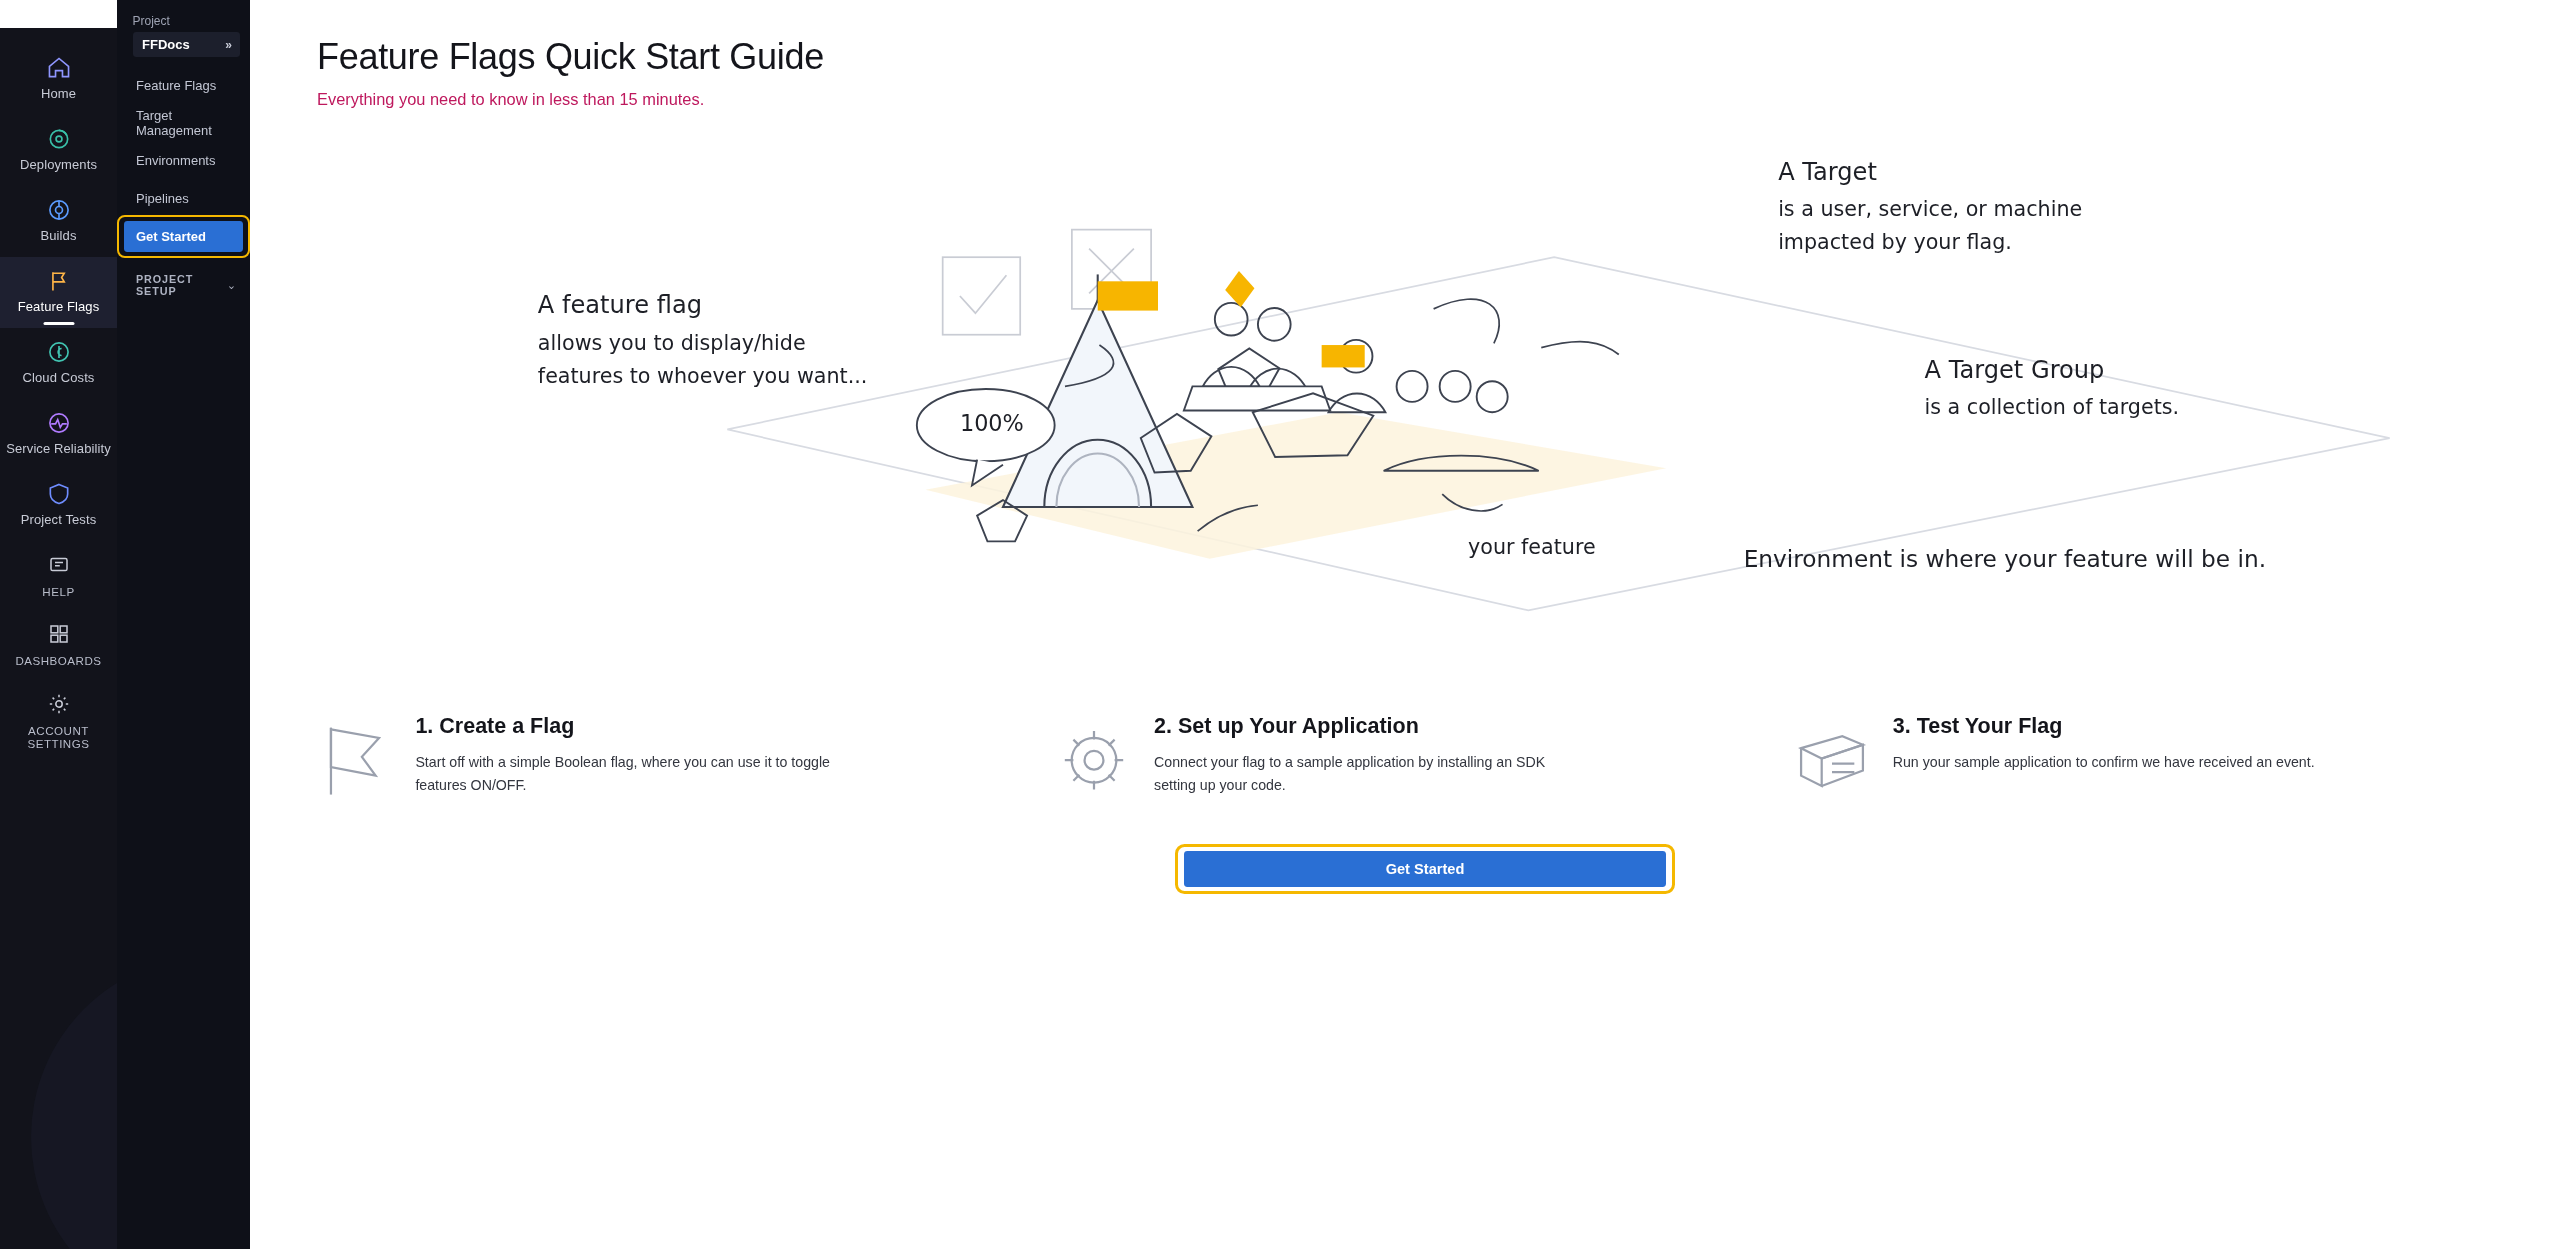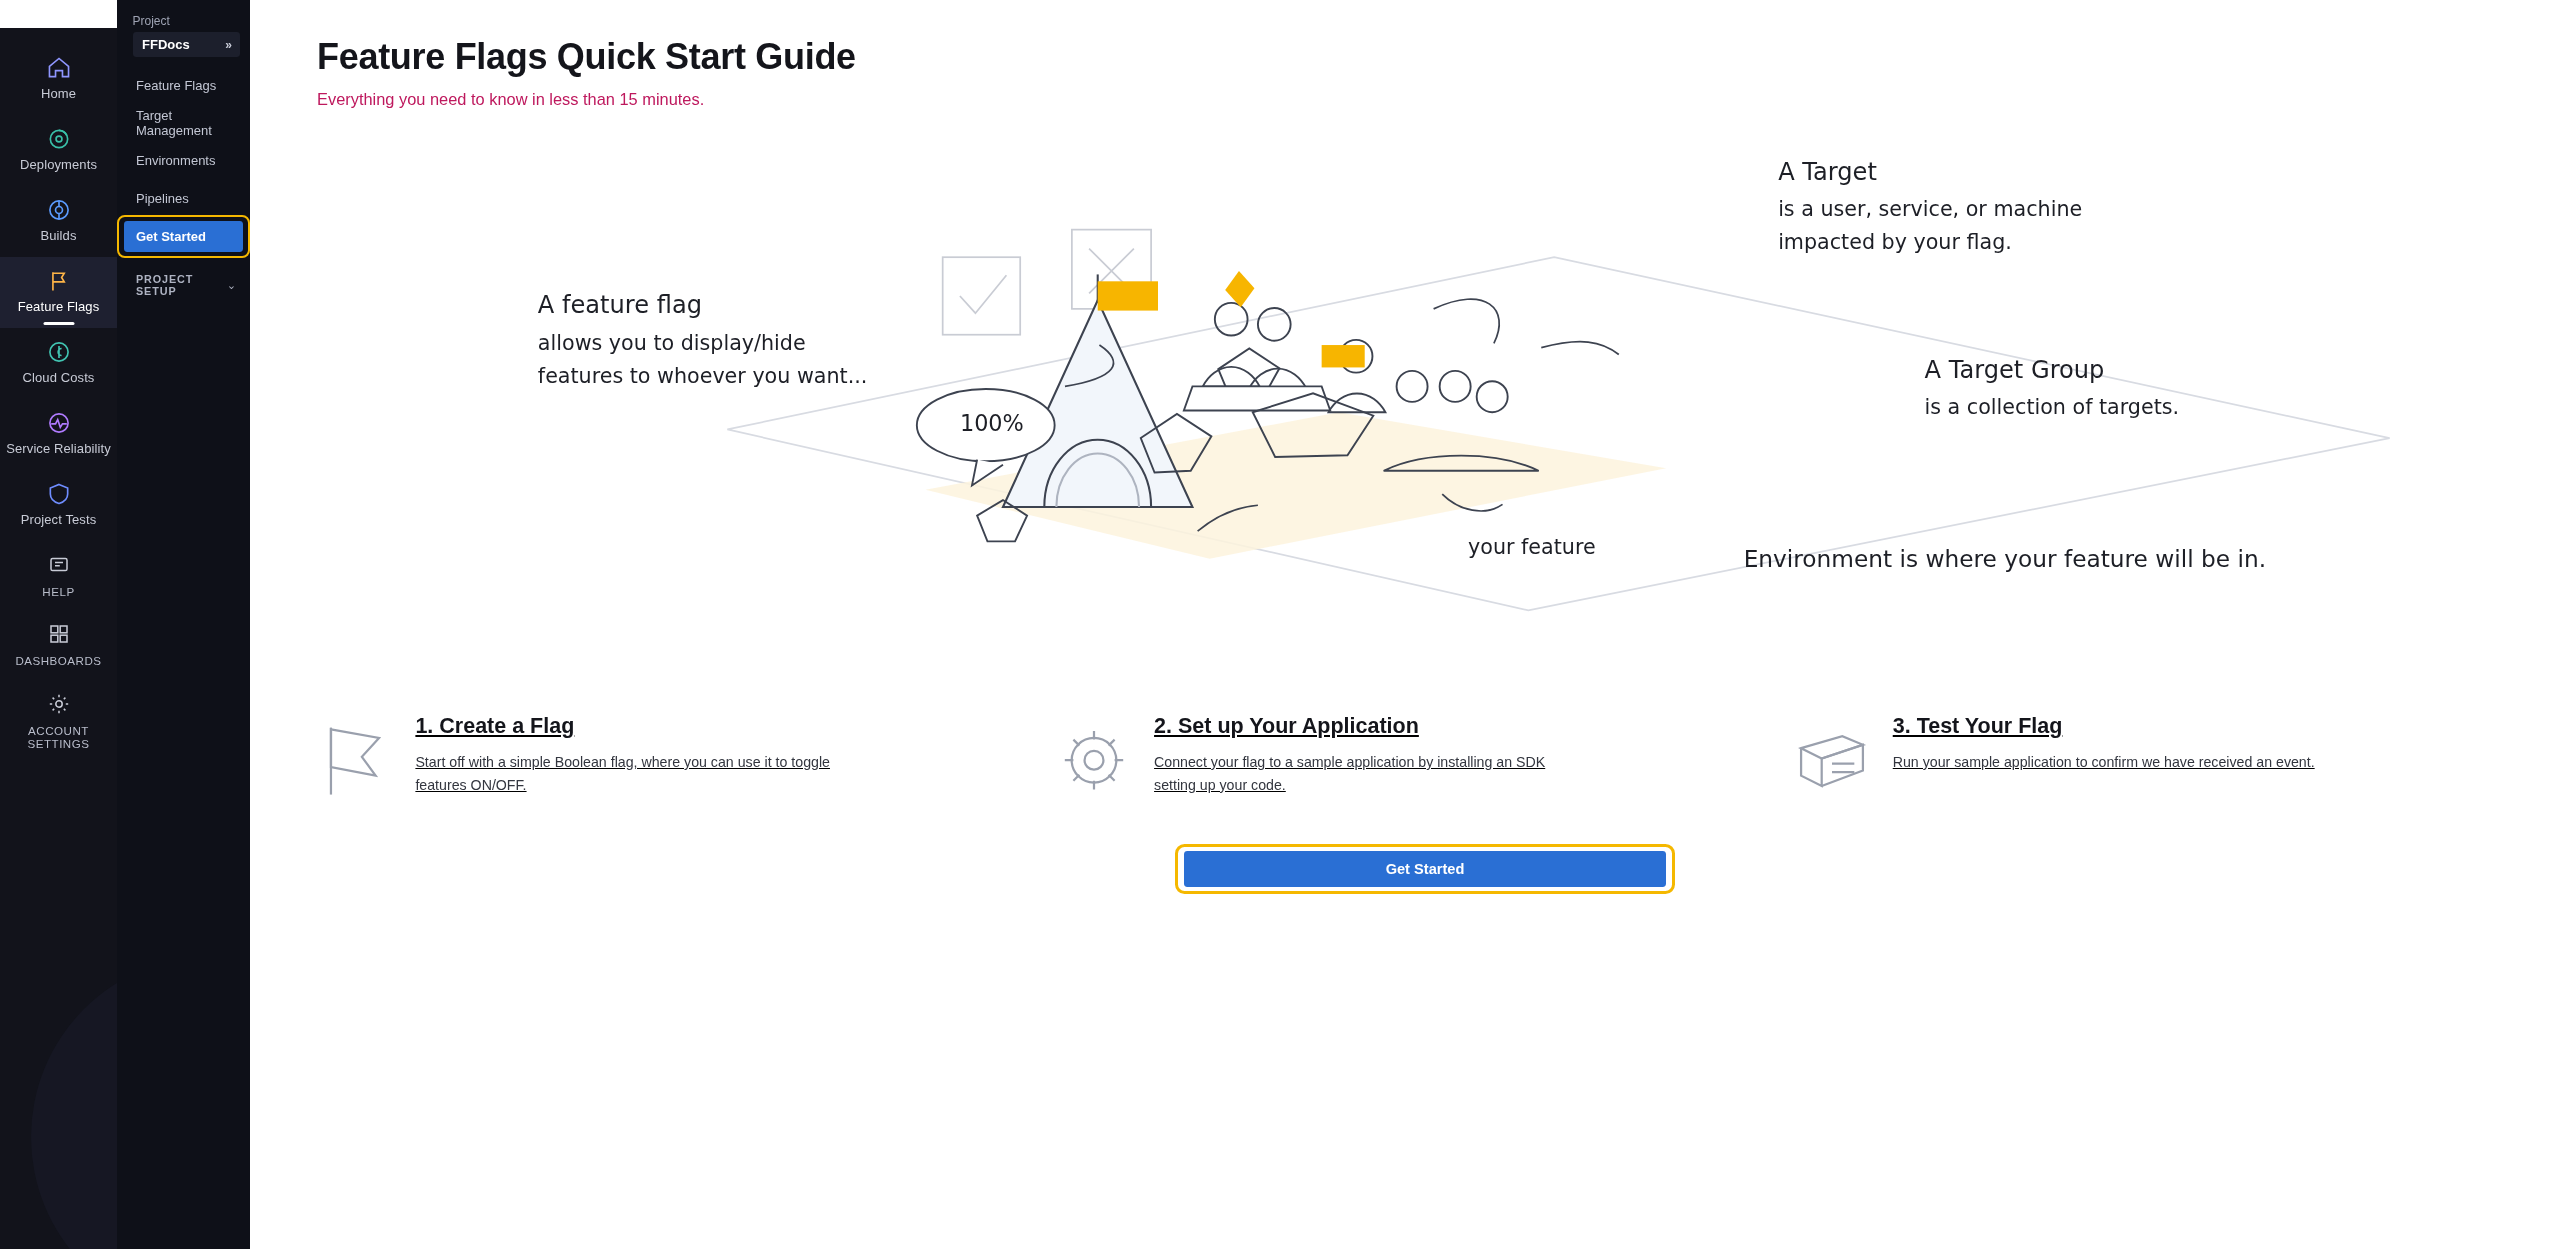--- a/index.html
+++ b/index.html
@@ -163,21 +163,21 @@
   
   .main {
     flex: 1 1 auto;
     background: #ffffff;
     padding: 36px 43px 0 67px;
     overflow: hidden;
     position: relative;
   }
   .page-title {
     font-size: 36px;
-    font-weight: 700;
+    font-weight: 400;
     color: #14151b;
     letter-spacing: -0.3px;
   }
   .page-sub {
     margin-top: 12px;
     font-size: 16.4px;
     color: #be185d;
   }
 
   .hero {
@@ -208,21 +208,20 @@
   .steps {
     display: flex;
     margin-top: 52px;
     gap: 0;
   }
   .step {
     flex: 1 1 33.33%;
     display: flex;
     gap: 22.4px;
     padding-right: 41px;
-    text-decoration: underline;
   }
   .step-icon { flex: 0 0 76px; padding-top: 5.2px; }
   .step-icon svg { display: block; }
   .step-h {
     font-size: 21.5px;
     font-weight: 700;
     color: #14151b;
     margin-bottom: 12px;
   }
   .step-p {

